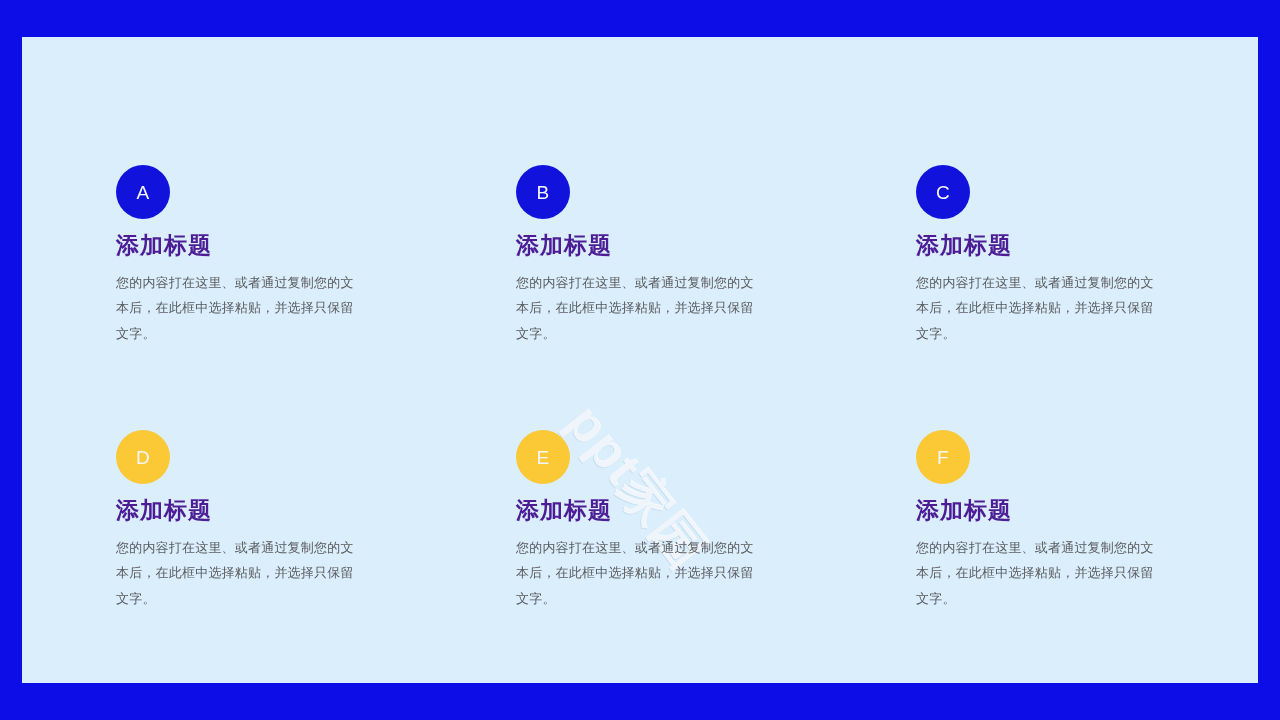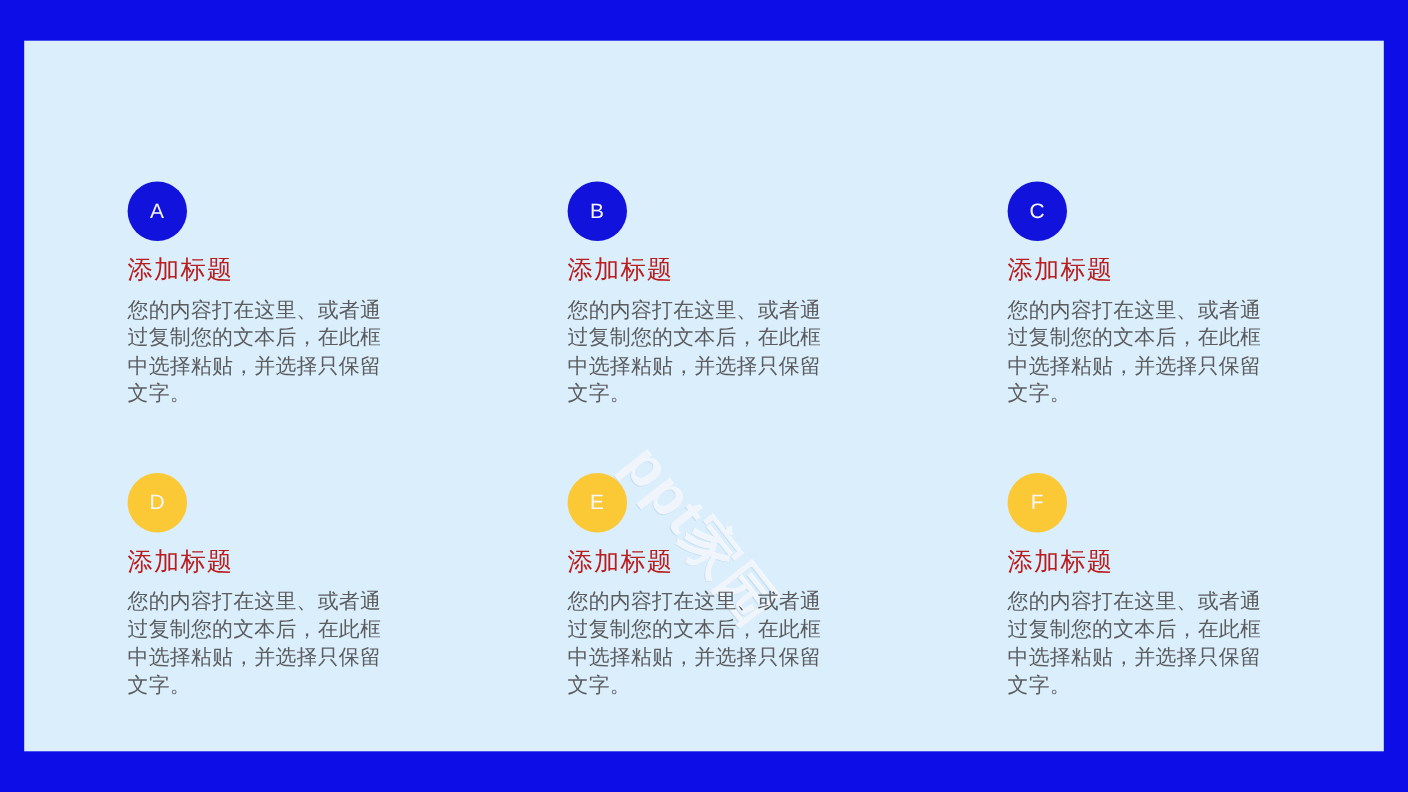--- a/index.html
+++ b/index.html
@@ -89,30 +89,30 @@
     letter-spacing: 0.5px;
     line-height: 1;
   }
 
   .badge.blue   { background: #1212dd; }
   .badge.yellow { background: #fbc836; }
 
   .card-title {
     margin-top: 12px;
     font-size: 23px;
-    font-weight: 400;
-    color: #b91c1c;
+    font-weight: 700;
+    color: #4c1d95;
     letter-spacing: 1px;
     line-height: 1.25;
     white-space: nowrap;
   }
 
   .card-body {
     margin-top: 10px;
-    font-size: 19px;
+    font-size: 13px;
     color: #5a5c5e;
     line-height: 25.5px;
     letter-spacing: 0.2px;
     width: 246px;
   }
 </style>
 </head>
 <body>
 
 <div class="slide">

